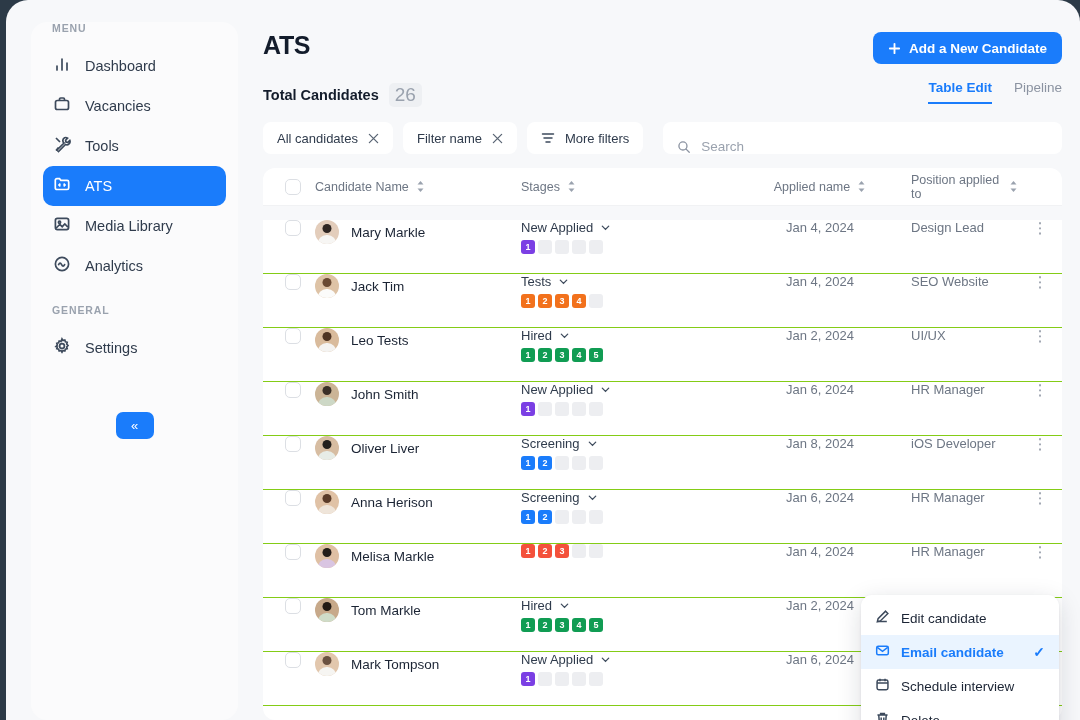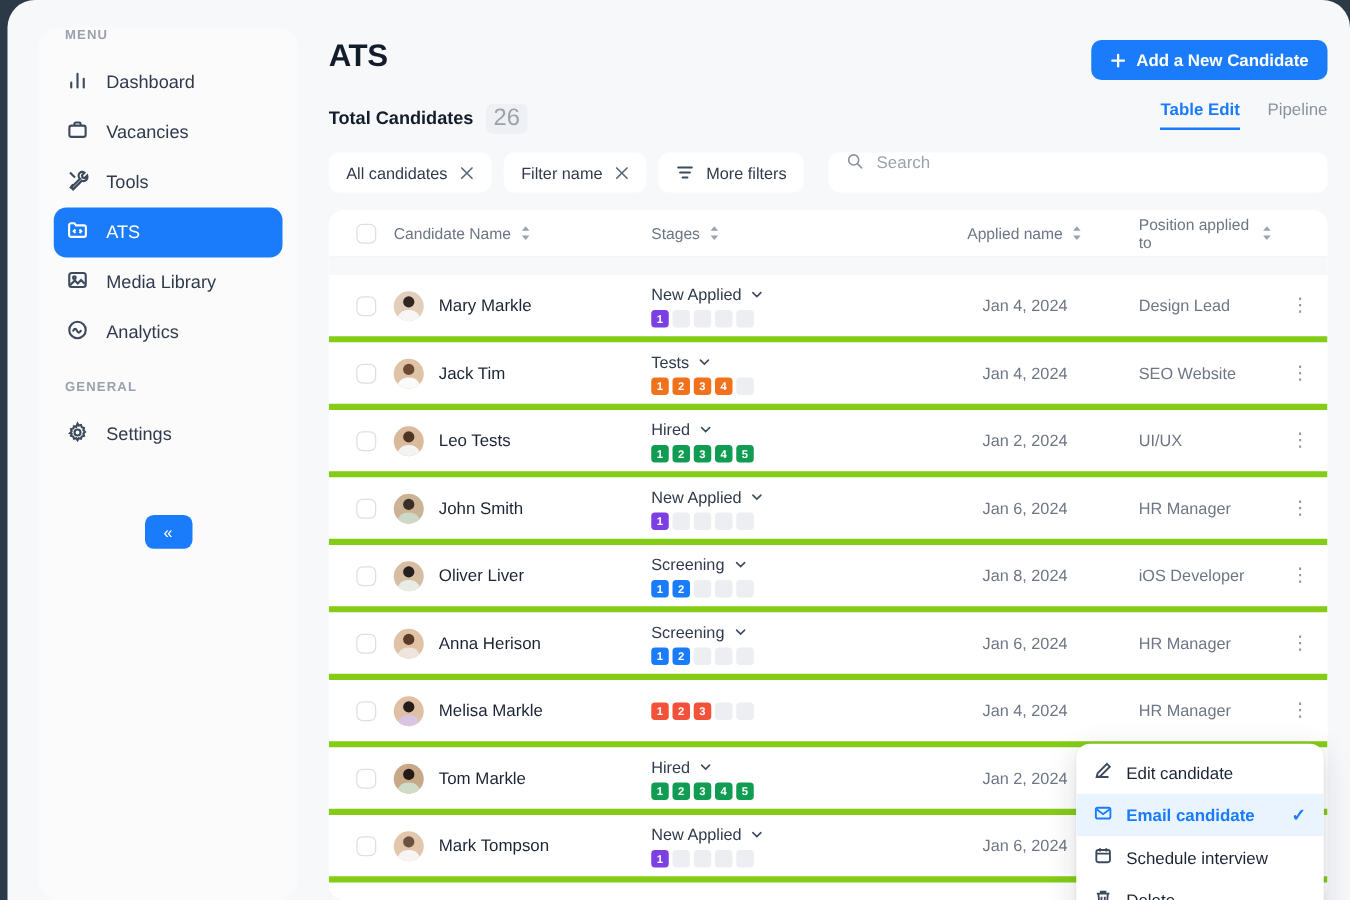--- a/index.html
+++ b/index.html
@@ -100,21 +100,21 @@
   }
   .chip {
     height: 32px; background: #fff; border-radius: 8px;
     display: flex; align-items: center; gap: 10px;
     padding: 0 14px; font-size: 13px; color: #2f3b4c;
     cursor: pointer; white-space: nowrap;
   }
   .chip .x { color: #5a6574; font-size: 13px; line-height: 1; }
   .search-wrap {
     flex: 1; height: 32px; background: #fff; border-radius: 8px;
-    display: flex; align-items: flex-start; gap: 10px; padding: 0 14px;
+    display: flex; align-items: flex-end; gap: 10px; padding: 0 14px;
     margin-left: 10px;
   }
   .search-wrap input {
     border: none; outline: none; flex: 1;
     font-size: 13.5px; color: #2f3b4c;
     font-family: "Liberation Sans", sans-serif;
     background: transparent;
   }
   .search-wrap input::placeholder { color: #9aa2ae; }
 
@@ -122,22 +122,22 @@
   .table-card {
     position: absolute; left: 25px; top: 168px; right: 18px; bottom: 0;
     background: #fff; border-radius: 12px; overflow: hidden;
   }
   .thead {
     height: 38px; display: flex; align-items: center;
     border-bottom: 1px solid #f1f2f4;
   }
   .tbody-spacer { height: 14px; background: #f7f8fa; }
   .row {
-    height: 54px; display: flex; align-items: center;
-    border-bottom: 5px solid #84cc16; background: #fff;
+    height: 54px; display: flex; align-items: flex-start;
+    border-bottom: 1px solid #84cc16; background: #fff;
   }
   .cb {
     width: 16px; height: 16px;
     border: 1.4px solid #dcdfe4; border-radius: 5px;
     margin-left: 22px; flex: none; cursor: pointer; background: #fff;
   }
   .c-name { width: 218px; display: flex; align-items: center; gap: 12px; padding-left: 14px; }
   .c-stage { width: 226px; padding-left: 2px; }
   .c-date { width: 150px; text-align: center; font-size: 13px; color: #6d7684; }
   .c-pos { flex: 1; font-size: 13px; color: #6d7684; padding-left: 16px; }

